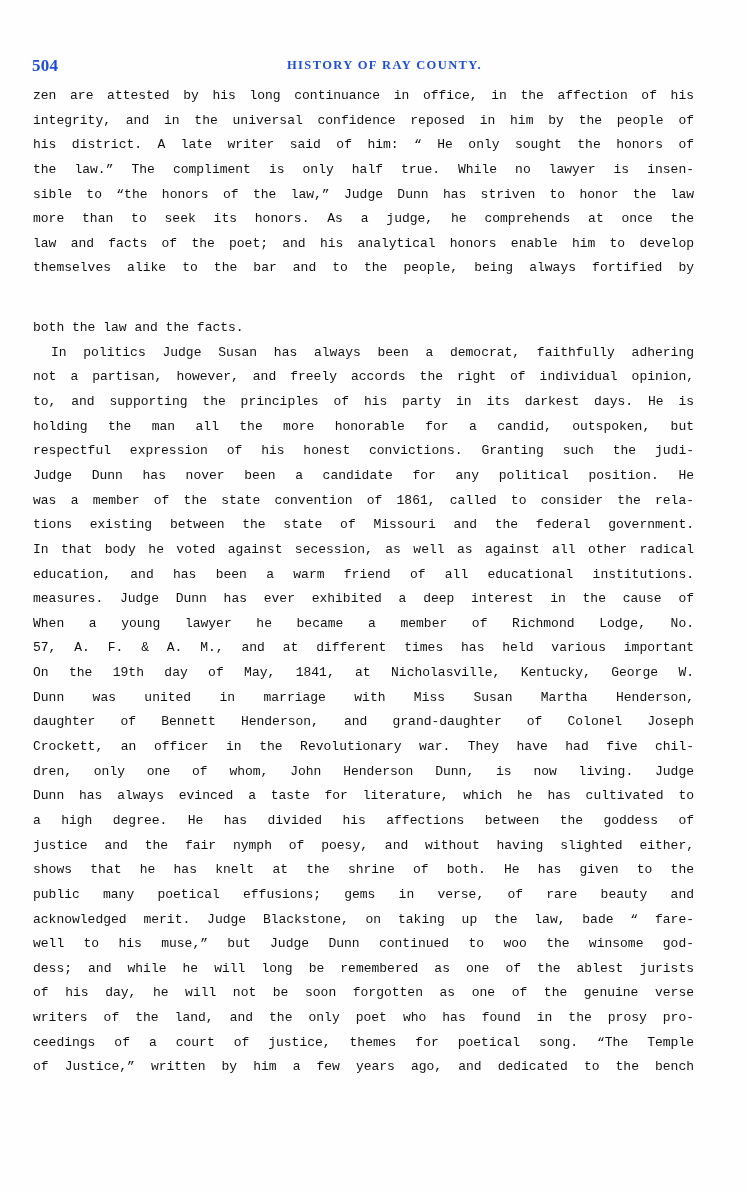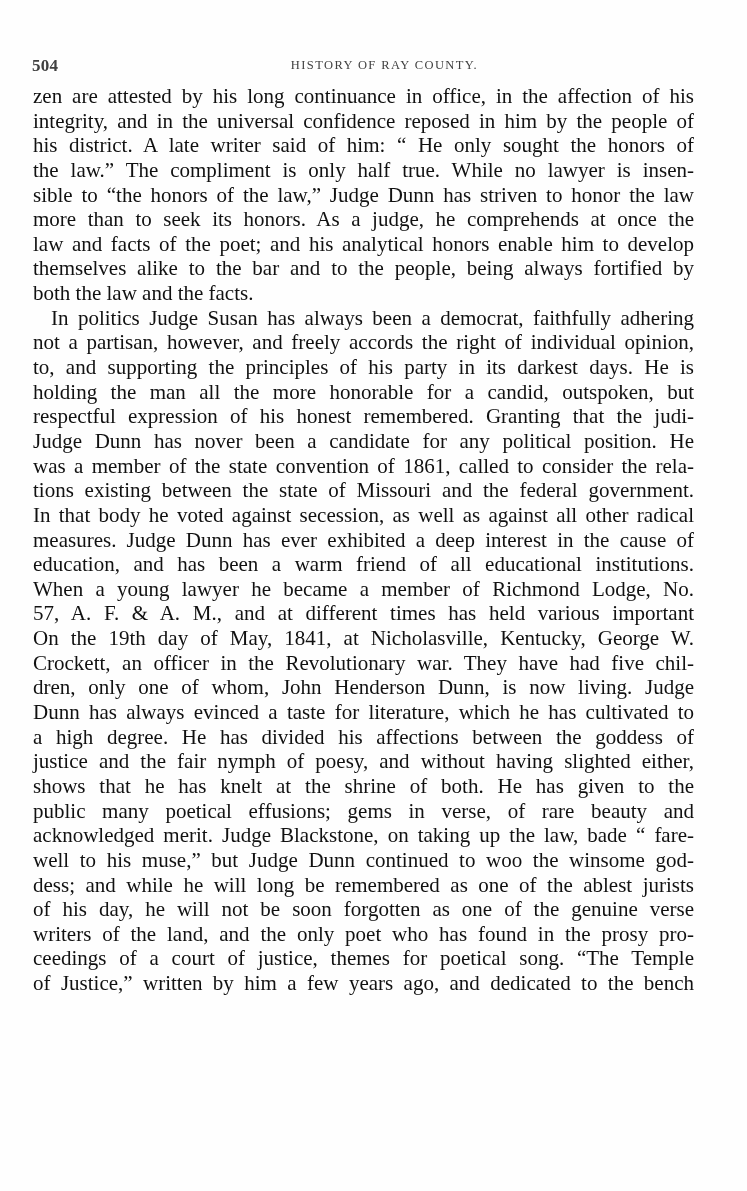--- a/index.html
+++ b/index.html
@@ -1,23 +1,23 @@
 <!DOCTYPE html>
 <html><head>
 <meta charset="utf-8">
 <style>
   html, body { margin: 0; padding: 0; background: #ffffff; }
   body { width: 747px; height: 1191px; position: relative; overflow: hidden; }
   .page { position: absolute; left: 0; top: 0; width: 747px; height: 1191px; background: #fefefe; }
-  .running-head { position: absolute; left: 32px; top: 56px; width: 662px; height: 22px; font-family: "Liberation Serif", "DejaVu Serif", serif; color: #404040; }
+  .running-head { position: absolute; left: 32px; top: 56px; width: 662px; height: 22px; font-family: "Liberation Serif", "DejaVu Serif", serif; color: #1d4ed8; }
   .page-number { position: absolute; left: 0; top: 0; font-size: 17px; font-weight: bold; letter-spacing: 0.2px; }
-  .header-title { position: absolute; left: 13px; right: 0; text-align: center; top: 2px; font-size: 12.5px; font-weight: normal; letter-spacing: 1.4px; padding-left: 30px; }
-  .body-text { position: absolute; left: 33px; top: 84px; width: 661px; font-family: Liberation Serif, serif; font-size: 21px; line-height: 24.65px; color: #111; }
+  .header-title { position: absolute; left: 13px; right: 0; text-align: center; top: 2px; font-size: 12.5px; font-weight: bold; letter-spacing: 1.4px; padding-left: 30px; }
+  .body-text { position: absolute; left: 33px; top: 84px; width: 661px; font-family: Liberation Mono, monospace; font-size: 13px; line-height: 24.65px; color: #111; }
   .line { display: block; white-space: nowrap; text-align: justify; text-align-last: justify; height: 24.65px; }
-  .line.last { text-align-last: left; }
+  .line.last { text-align-last: left; margin-top: 35px; }
   .line.indent { padding-left: 18px; }
 </style>
 </head>
 <body>
 
 <div class="page">
   <div class="running-head">
     <span class="page-number">504</span>
     <div class="header-title">HISTORY OF RAY COUNTY.</div>
   </div>
@@ -31,30 +31,32 @@
         <span class="line">more than to seek its honors. As a judge, he comprehends at once the</span>
         <span class="line">law and facts of the poet; and his analytical honors enable him to develop</span>
         <span class="line">themselves alike to the bar and to the people, being always fortified by</span>
         <span class="line last">both the law and the facts.</span>
       </div>
       <div>
         <span class="line indent">In politics Judge Susan has always been a democrat, faithfully adhering</span>
         <span class="line">not a partisan, however, and freely accords the right of individual opinion,</span>
         <span class="line">to, and supporting the principles of his party in its darkest days. He is</span>
         <span class="line">holding the man all the more honorable for a candid, outspoken, but</span>
-        <span class="line">respectful expression of his honest remembered. Granting that the judi-</span>
+        <span class="line">respectful expression of his honest convictions. Granting such the judi-</span>
         <span class="line">Judge Dunn has nover been a candidate for any political position. He</span>
         <span class="line">was a member of the state convention of 1861, called to consider the rela-</span>
         <span class="line">tions existing between the state of Missouri and the federal government.</span>
         <span class="line">In that body he voted against secession, as well as against all other radical</span>
+        <span class="line">education, and has been a warm friend of all educational institutions.</span>
         <span class="line">measures. Judge Dunn has ever exhibited a deep interest in the cause of</span>
-        <span class="line">education, and has been a warm friend of all educational institutions.</span>
         <span class="line">When a young lawyer he became a member of Richmond Lodge, No.</span>
         <span class="line">57, A. F. &amp; A. M., and at different times has held various important</span>
         <span class="line">On the 19th day of May, 1841, at Nicholasville, Kentucky, George W.</span>
+        <span class="line">Dunn was united in marriage with Miss Susan Martha Henderson,</span>
+        <span class="line">daughter of Bennett Henderson, and grand-daughter of Colonel Joseph</span>
         <span class="line">Crockett, an officer in the Revolutionary war. They have had five chil-</span>
         <span class="line">dren, only one of whom, John Henderson Dunn, is now living. Judge</span>
         <span class="line">Dunn has always evinced a taste for literature, which he has cultivated to</span>
         <span class="line">a high degree. He has divided his affections between the goddess of</span>
         <span class="line">justice and the fair nymph of poesy, and without having slighted either,</span>
         <span class="line">shows that he has knelt at the shrine of both. He has given to the</span>
         <span class="line">public many poetical effusions; gems in verse, of rare beauty and</span>
         <span class="line">acknowledged merit. Judge Blackstone, on taking up the law, bade “ fare-</span>
         <span class="line">well to his muse,” but Judge Dunn continued to woo the winsome god-</span>
         <span class="line">dess; and while he will long be remembered as one of the ablest jurists</span>

